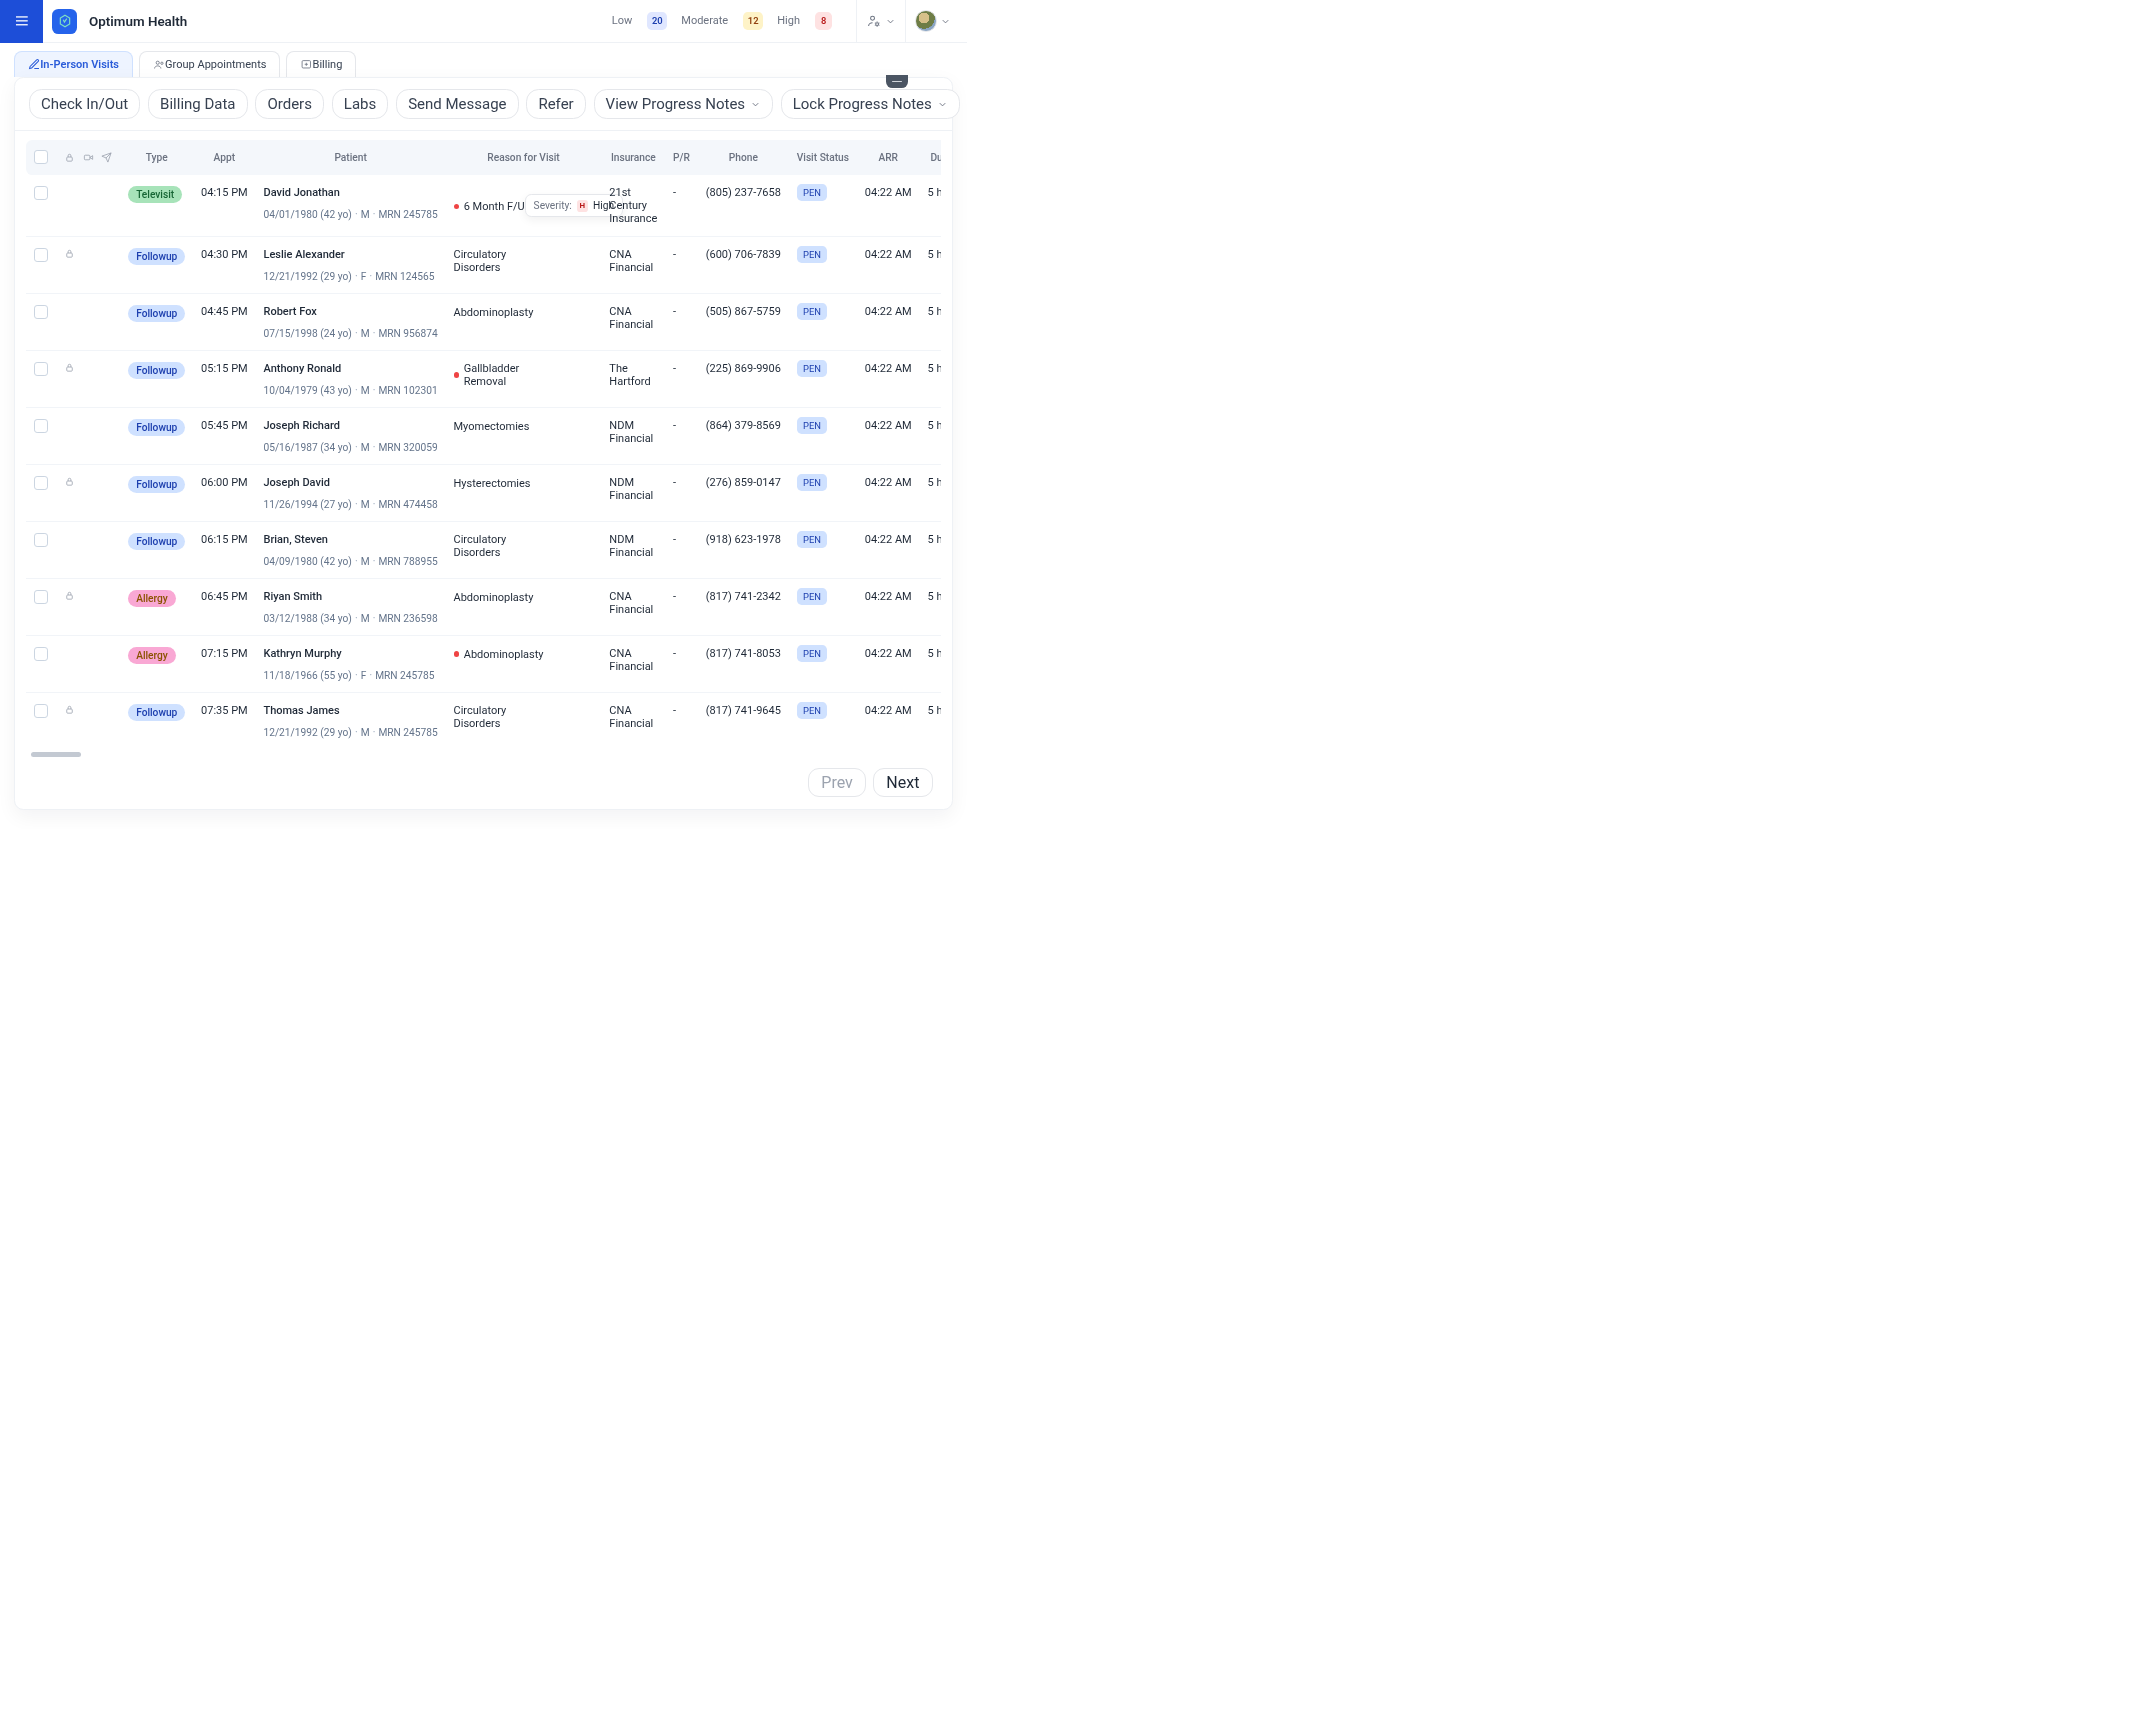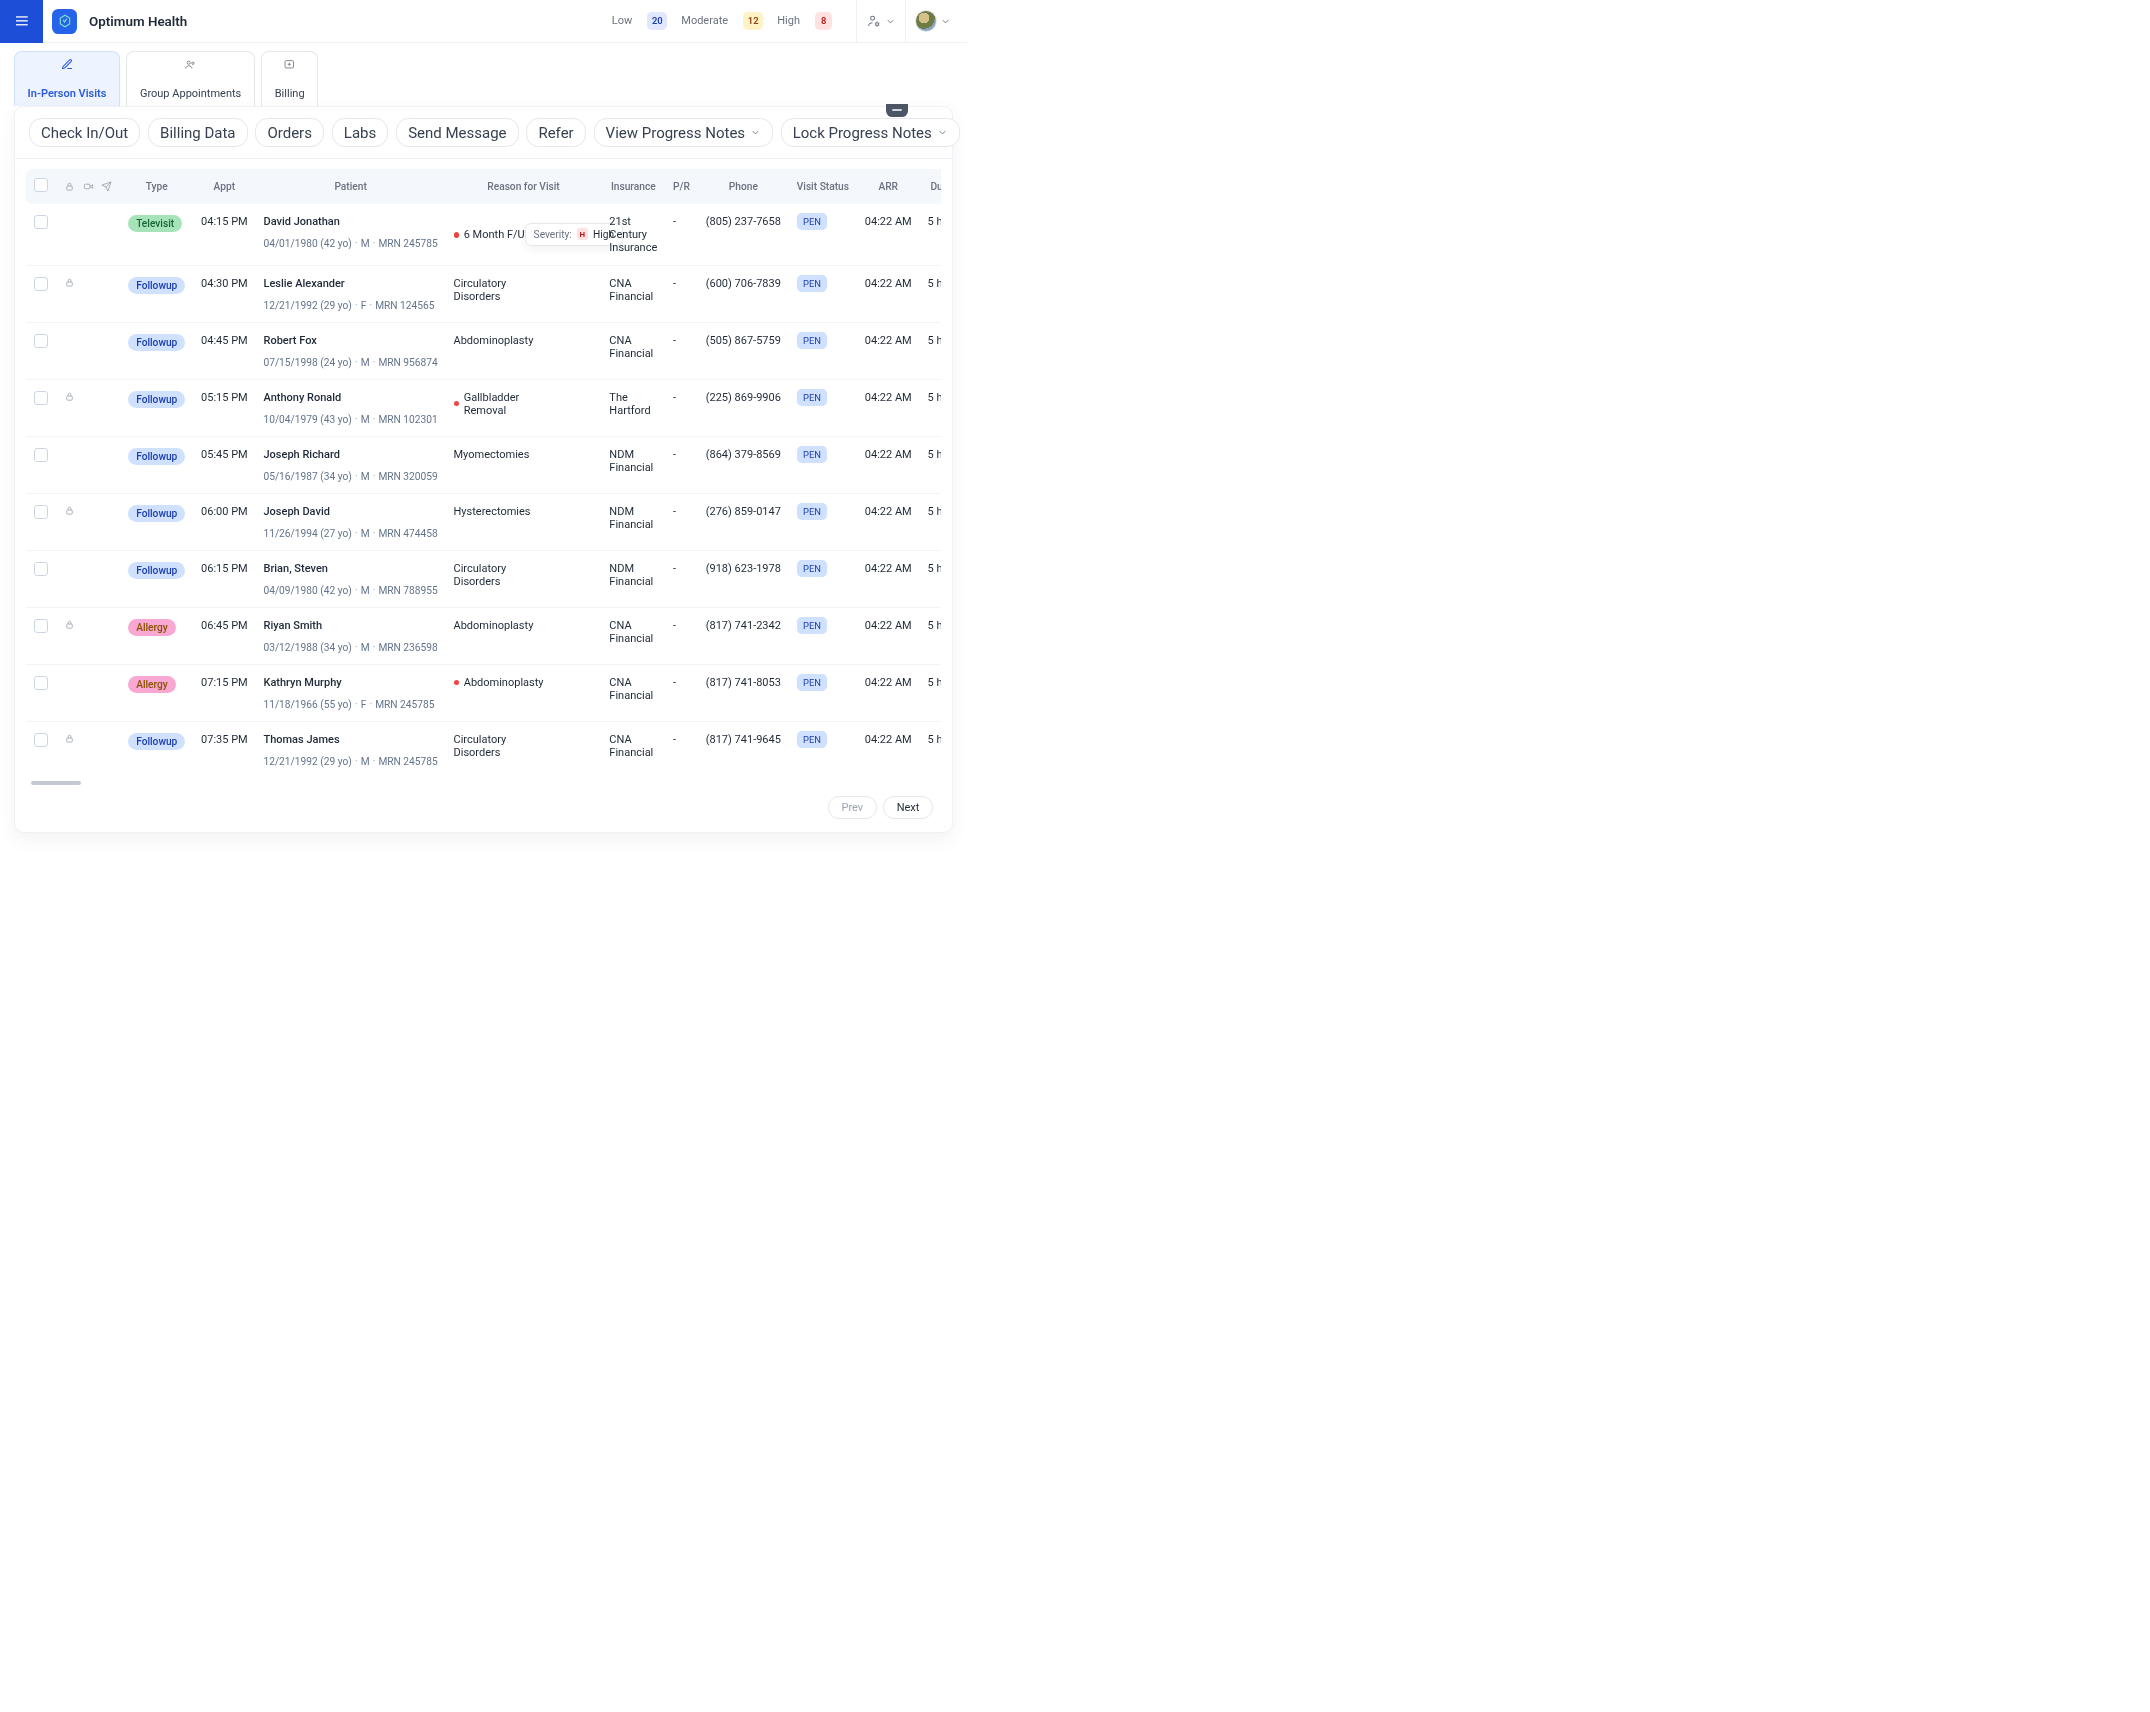--- a/index.html
+++ b/index.html
@@ -53,25 +53,24 @@
     width:22px;height:22px;border-radius:50%;
     background: radial-gradient(circle at 40% 35%, #d6c08a 0 30%, #6e7d46 31% 60%, #8aa5c4 61% 100%);
     border:0.8px solid #e5e7eb;
   }
   .avatar-btn { margin-right:15.7px;}
   
   .tabs-row {
     display:flex;gap:6.3px;padding:7.9px 14px 0 14px;
   }
   .tab {
-    display:flex;align-items:center;gap:16px;
+    display:flex;align-items:center;gap:0;
     padding:6.3px 12.6px;border:0.8px solid #e5e7eb;border-bottom:none;
     border-radius:7.9px 7.9px 0 0;font-size:11px;color:#374151;cursor:pointer;
     background:#fff;
-    flex-direction:column;
   }
   .tab.active {
     color:#2b5cd9;border-color:#cfe1ff;background:#eef4ff;font-weight:600;
   }
   .tab svg { width:12.6px;height:12.6px; }
   
   .page-card {
     margin:0 14px 19px 14px;
     border:0.8px solid #eef1f5;border-radius:9.4px;
     box-shadow:0 6.3px 19px rgba(15,23,42,.05);
@@ -133,21 +132,21 @@
   .sev-popup{
     margin-top:7.9px;border:0.8px solid #e5e7eb;border-radius:6.3px;padding:4.7px 7.9px;
     font-size:10.2px;color:#6b7280;display:inline-flex;align-items:center;gap:4.7px;
     box-shadow:0 3.1px 9.4px rgba(0,0,0,.06);background:#fff;
   }
   .sev-h{background:#fee2e2;color:#b91c1c;font-weight:700;border-radius:3.1px;font-size:7.9px;padding:1.6px 3.1px;}
   
   .scroll-hint{height:4.7px;width:50px;background:#c3c9d2;border-radius:3.1px;margin:3.1px 0 0 15.7px;}
   
   .pagination{display:flex;justify-content:flex-end;gap:6.3px;padding:11px 19px 0 0;}
-  .pg-btn{border:0.8px solid #e5e7eb;border-radius:11px;padding:3.9px 12.6px;font-size:11px;cursor:pointer;background:#fff;}
+  .pg-btn{border:0.8px solid #e5e7eb;border-radius:11px;padding:3.9px 12.6px;font-size:16px;cursor:pointer;background:#fff;}
   .pg-btn.disabled{color:#9ca3af;cursor:default;}
 </style>
 </head>
 <body>
 
 <div class="topbar">
   <div class="hamburger">
     <svg width="15.7" height="15.7" viewBox="0 0 24 24" fill="none" stroke="white" stroke-width="2">
         <line x1="3" y1="6" x2="21" y2="6"></line>
         <line x1="3" y1="12" x2="21" y2="12"></line>

